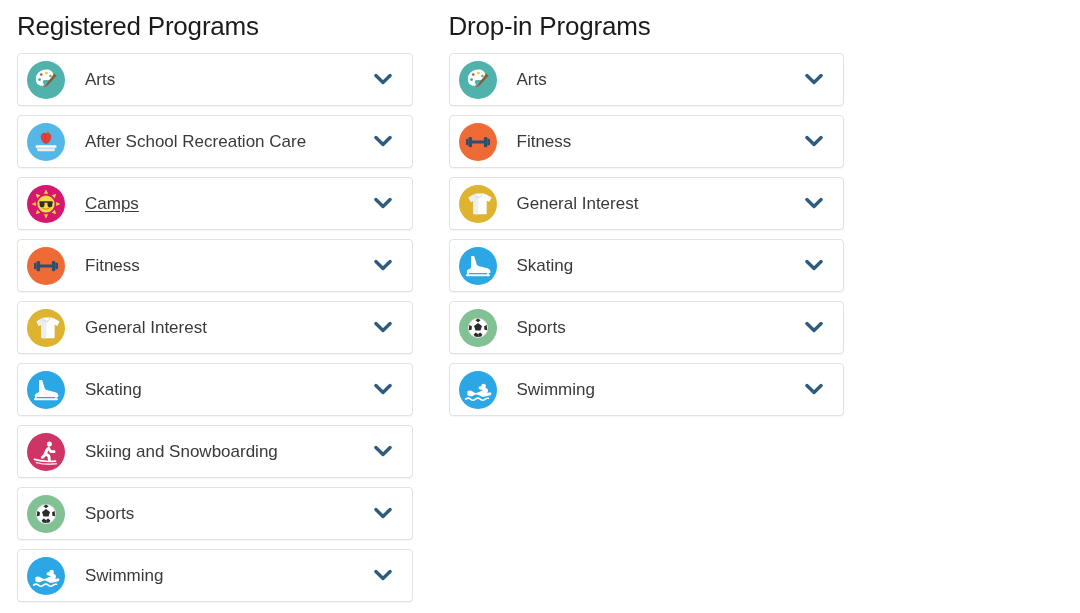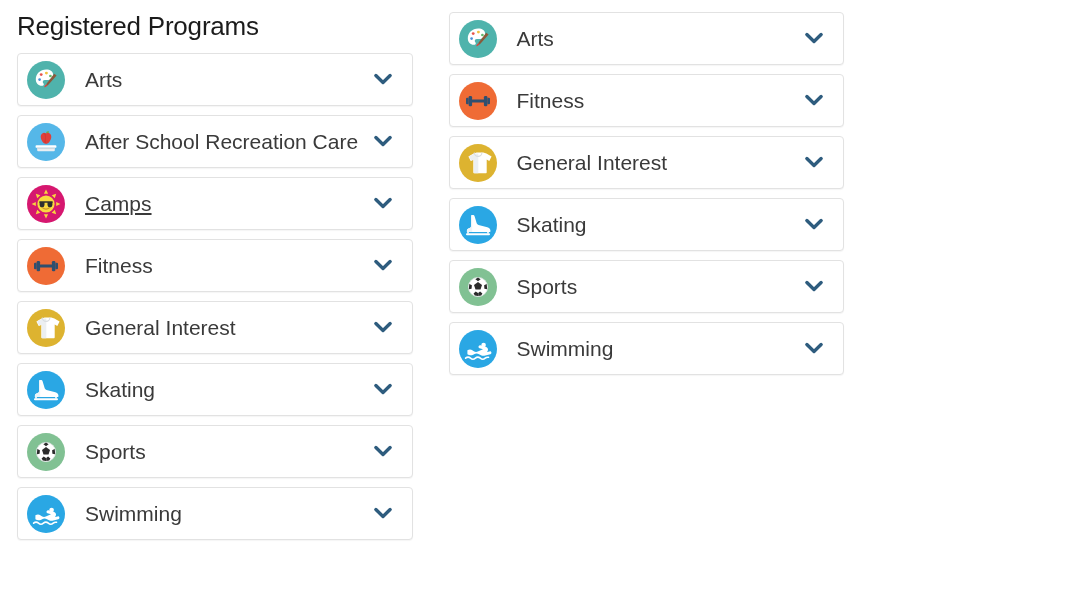--- a/index.html
+++ b/index.html
@@ -65,21 +65,21 @@
   .icon-wrap {
     width: 38px;
     height: 38px;
     flex: 0 0 38px;
     display: block;
     line-height: 0;
   }
   .icon-wrap svg { display: block; width: 38px; height: 38px; }
   .card-label {
     margin-left: 20px;
-    font-size: 21px;
+    font-size: 17px;
     color: #3a3a3a;
     line-height: 20px;
     flex: 1 1 auto;
     white-space: nowrap;
   }
   .card-label.is-link {
     text-decoration: underline;
     text-underline-offset: 2px;
   }
   .chevron {
@@ -215,20 +215,38 @@
             <span class="card-label">Skating</span>
             <span class="chevron">
               <svg width="18" height="14" viewBox="0 0 18 14" xmlns="http://www.w3.org/2000/svg">
                 <path d="M1.9 2.6 L9 9.4 L16.1 2.6" fill="none" stroke="#2e5c7e" stroke-width="3.4" stroke-linecap="round" stroke-linejoin="round"></path>
               </svg>
             </span>
           </div>
           <div class="card">
             <span class="icon-wrap">
               <svg viewBox="0 0 38 38" xmlns="http://www.w3.org/2000/svg">
+                <circle cx="19" cy="19" r="19" fill="#cf3466"></circle>
+                <circle cx="22.4" cy="10.9" r="2.5" fill="#ffffff"></circle>
+                <path d="M21.1 14.3c-1.2.3-2.1 1.1-2.6 2.2l-1.6 3.5c-.3.7-.1 1.4.5 1.8l3.2 2.1.5 3.9c.1.8.8 1.3 1.6 1.2.8-.1 1.3-.8 1.2-1.6l-.6-4.6c-.1-.6-.4-1.0-.9-1.3l-2.2-1.4 1.4-2.8.9 2.0c.2.5.7.8 1.2.8l3.5-.1c.8 0 1.4-.7 1.3-1.5 0-.8-.7-1.3-1.5-1.3l-2.6.1-1.5-2.8c-.4-.8-1.2-1.3-2.1-1.3z" fill="#ffffff"></path>
+                <path d="M18.8 19.0l-4.5 4.4c-.6.6-.6 1.5 0 2.1.6.6 1.5.6 2.1 0l4.0-3.9z" fill="#ffffff"></path>
+                <path d="M7.5 26.4c5.6 1.8 13.0 2.5 21.0 1.8" stroke="#ffffff" stroke-width="1.7" fill="none" stroke-linecap="round"></path>
+                <path d="M9.4 29.6c5.6 1.5 12.8 1.9 20.0 1.2" stroke="#ffffff" stroke-width="1.5" fill="none" stroke-linecap="round" opacity="0.85"></path>
+              </svg>
+            </span>
+            <span class="card-label">Skiing and Snowboarding</span>
+            <span class="chevron">
+              <svg width="18" height="14" viewBox="0 0 18 14" xmlns="http://www.w3.org/2000/svg">
+                <path d="M1.9 2.6 L9 9.4 L16.1 2.6" fill="none" stroke="#2e5c7e" stroke-width="3.4" stroke-linecap="round" stroke-linejoin="round"></path>
+              </svg>
+            </span>
+          </div>
+          <div class="card">
+            <span class="icon-wrap">
+              <svg viewBox="0 0 38 38" xmlns="http://www.w3.org/2000/svg">
                 <circle cx="19" cy="19" r="19" fill="#81c193"></circle>
                 <circle cx="19" cy="19" r="9.6" fill="#ffffff"></circle>
                 <circle cx="19" cy="19" r="9.6" fill="none" stroke="#dfe4e6" stroke-width="0.8"></circle>
                 <path d="M19 14.0l4.0 2.9-1.5 4.7h-5.0l-1.5-4.7z" fill="#2b2b2b"></path>
                 <path d="M19 9.4l2.6 1.9-2.6 1.9-2.6-1.9z" fill="#2b2b2b"></path>
                 <path d="M10.3 16.1l2.6 1.2-.3 3.4-2.8.6z" fill="#2b2b2b"></path>
                 <path d="M27.7 16.1l.5 5.2-2.8-.6-.3-3.4z" fill="#2b2b2b"></path>
                 <path d="M14.6 25.4l2.1-1.9 2.3 1.6v2.9l-3.2-.6z" fill="#2b2b2b"></path>
                 <path d="M23.4 25.4l-1.2 2.0-3.0.6v-2.9l1.9-1.6z" fill="#2b2b2b"></path>
               </svg>
@@ -252,20 +270,21 @@
             <span class="card-label">Swimming</span>
             <span class="chevron">
               <svg width="18" height="14" viewBox="0 0 18 14" xmlns="http://www.w3.org/2000/svg">
                 <path d="M1.9 2.6 L9 9.4 L16.1 2.6" fill="none" stroke="#2e5c7e" stroke-width="3.4" stroke-linecap="round" stroke-linejoin="round"></path>
               </svg>
             </span>
           </div>
         </div>
       </div>
       <div class="column">
+        <h2 class="col-heading">Drop-in Programs</h2>
         <div class="card-list">
           <div class="card">
             <span class="icon-wrap">
               <svg viewBox="0 0 38 38" xmlns="http://www.w3.org/2000/svg">
                 <circle cx="19" cy="19" r="19" fill="#4fb3ac"></circle>
                 <path d="M19.2 8.4c-5.9 0-10.4 4.3-10.4 9.9 0 4.1 2.6 6.5 6 6.5 1.3 0 2-.5 2-1.4 0-.5-.2-.8-.5-1.2-.3-.4-.5-.8-.5-1.3 0-1 .8-1.8 2-1.8h2.1c3.7 0 6.2-2.3 6.2-5.6 0-3.1-2.9-5.1-6.9-5.1z" fill="#ffffff"></path>
                 <circle cx="14.2" cy="13.6" r="1.45" fill="#e8544a"></circle>
                 <circle cx="19.4" cy="12.1" r="1.45" fill="#f2c33d"></circle>
                 <circle cx="23.4" cy="15.0" r="1.35" fill="#5fbb6e"></circle>
                 <circle cx="12.6" cy="18.6" r="1.35" fill="#4a90d9"></circle>

